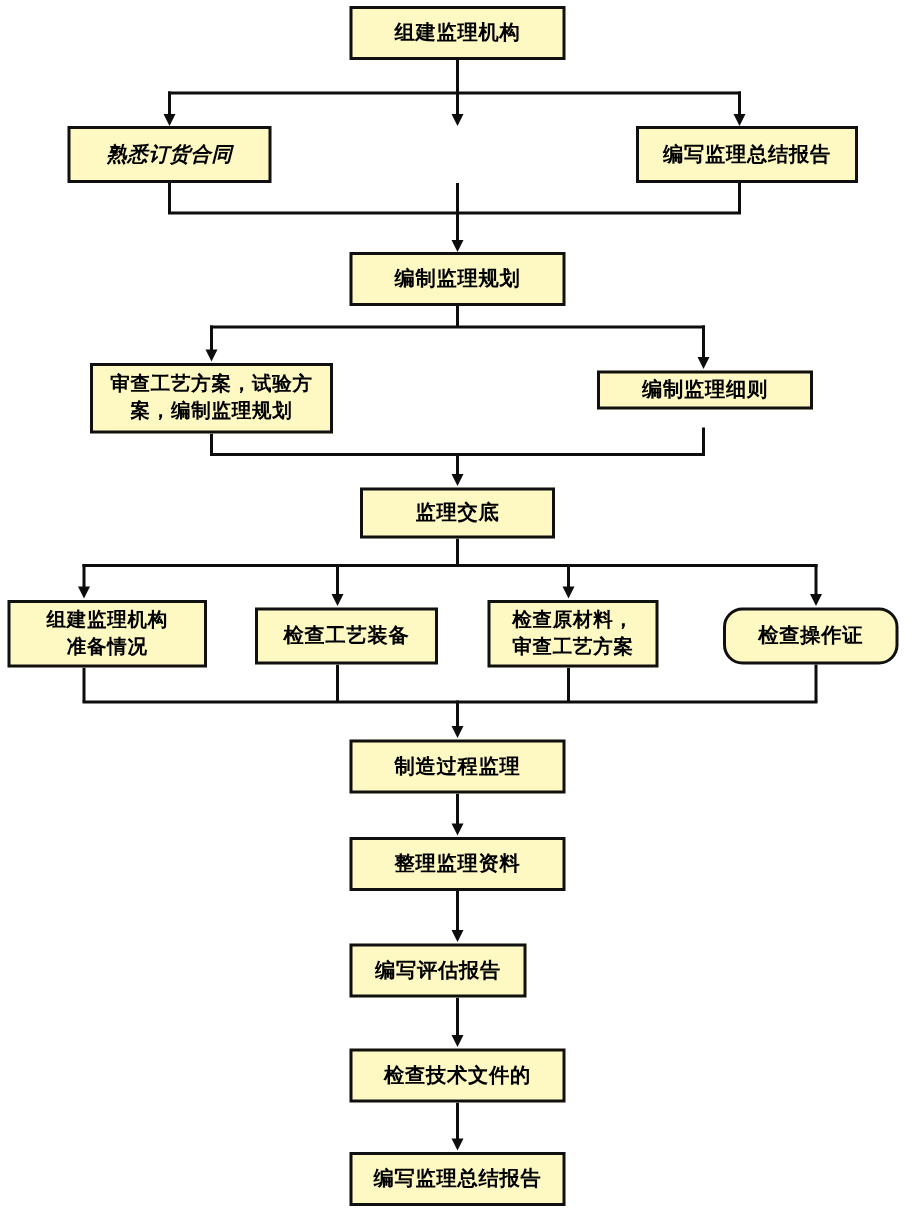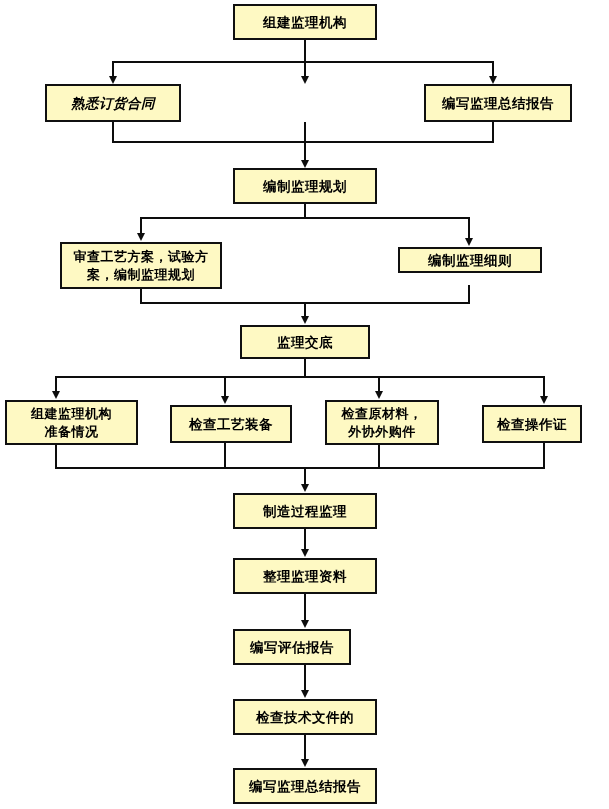--- a/index.html
+++ b/index.html
@@ -99,25 +99,25 @@
     </span>
   </div>
 
   <div class="node" style="left:170px;top:405px;width:122px;height:38px;text-align:right;">
     <span>检查工艺装备</span>
   </div>
 
   <div class="node two-line" style="left:325px;top:400px;width:114px;height:45px;">
     <span>
       <span>检查原材料，</span><br>
-      <span>外协外购件</span>
+      <span>审查工艺方案</span>
     </span>
   </div>
 
-  <div class="node" style="left:482px;top:405px;width:100px;height:38px;">
+  <div class="node" style="left:482px;top:405px;width:117px;height:38px;border-radius:13px;">
     <span>检查操作证</span>
   </div>
 
   <div class="node" style="left:233px;top:558px;width:144px;height:36px;">
     <span>整理监理资料</span>
   </div>
 
   <div class="node" style="left:233px;top:493px;width:144px;height:36px;">
     <span>制造过程监理</span>
   </div>

